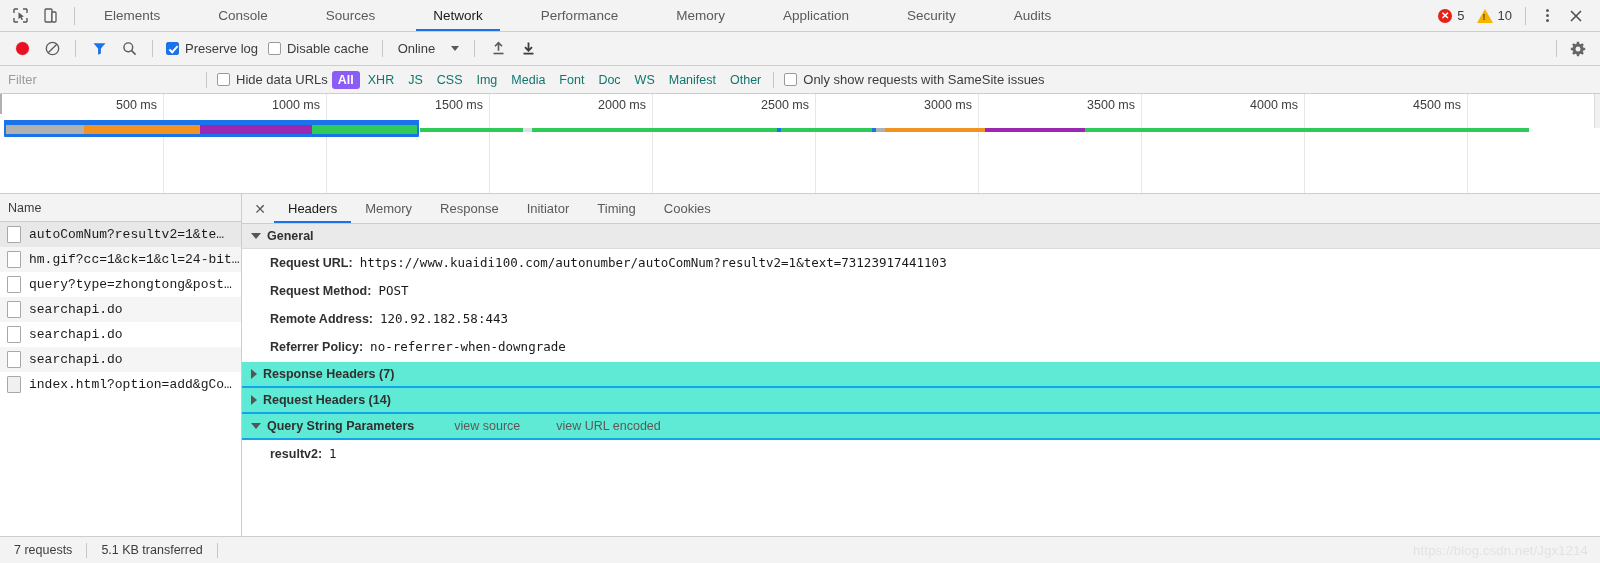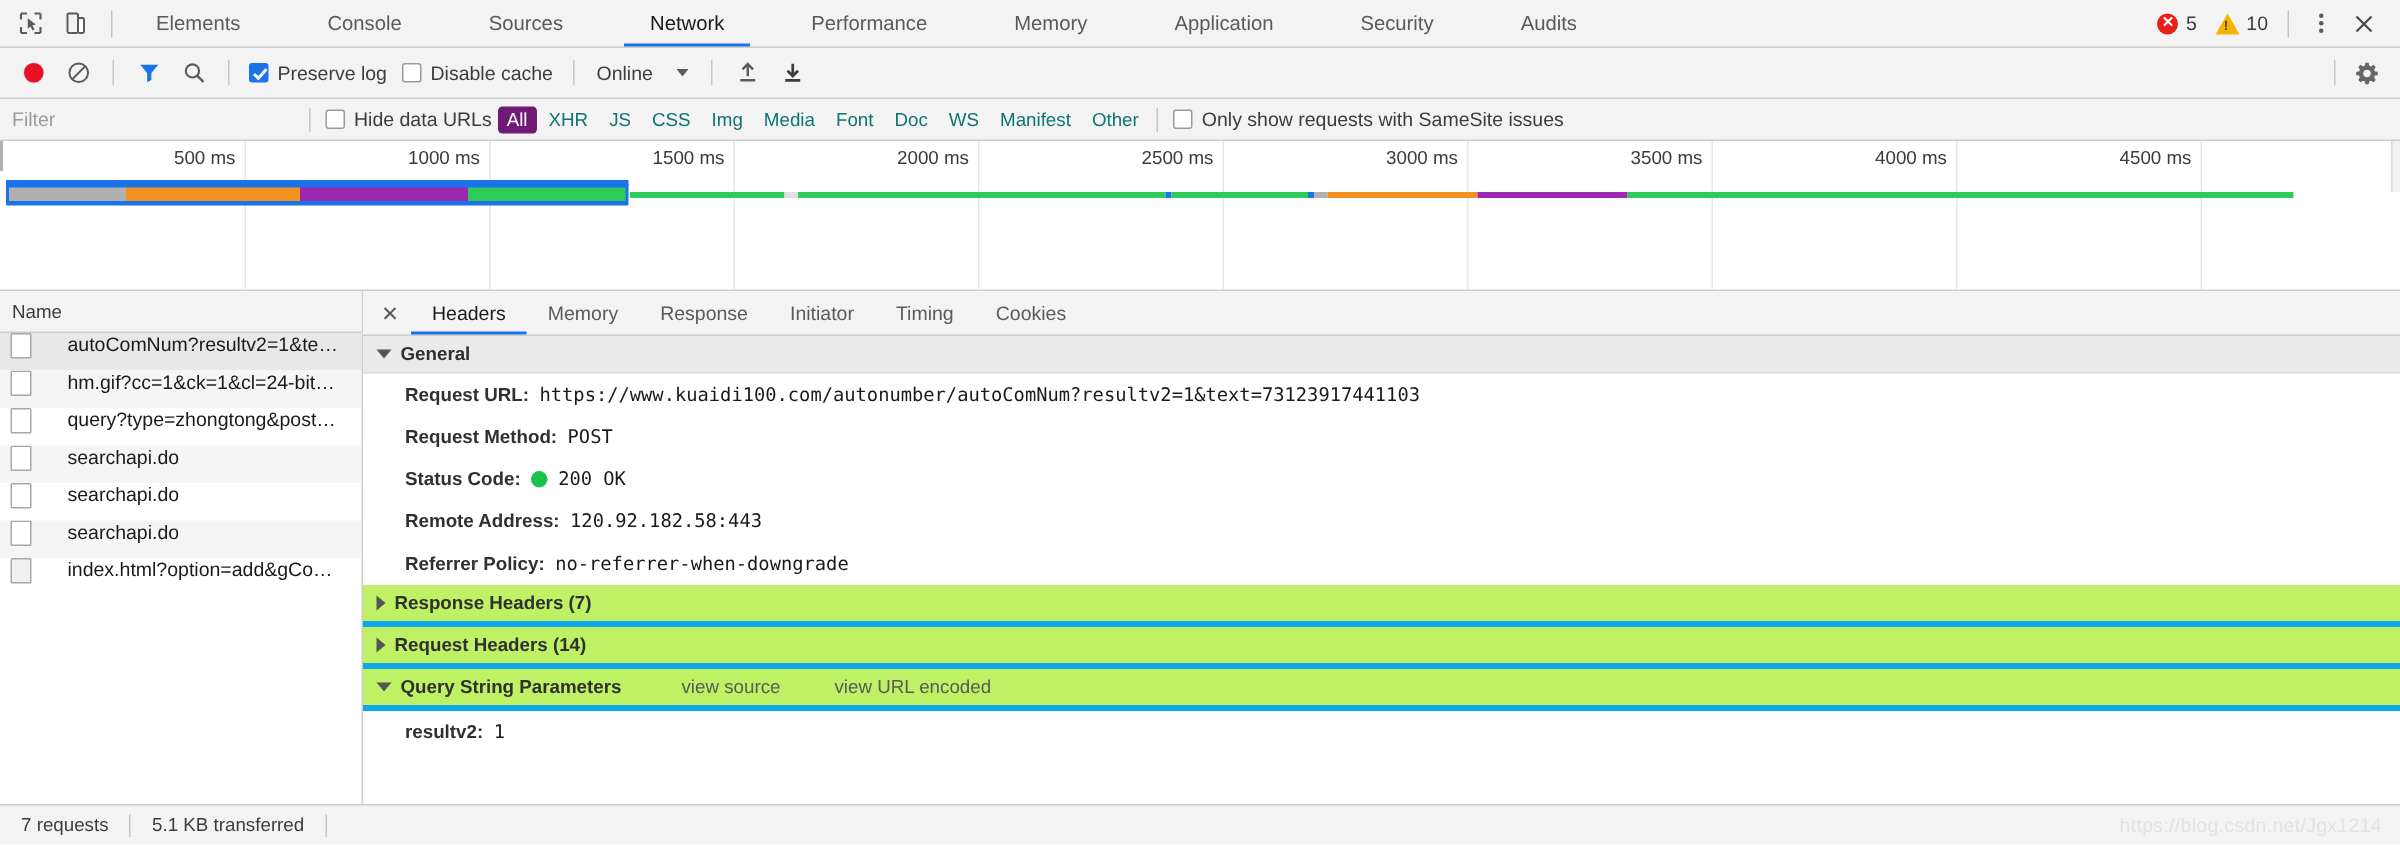--- a/index.html
+++ b/index.html
@@ -124,21 +124,21 @@
     font-size: 13px; color: #3c3c3c; padding: 0 8px;
     font-family: "Liberation Sans", sans-serif;
   }
   .filter-input::placeholder { color: #9c9c9c; }
   .fb-sep { width: 1px; height: 16px; background: #c7c7c7; margin: 0 6px; }
   .typefilters { display: flex; align-items: center; gap: 2px; }
   .tf {
     font-size: 12.5px; color: #0f766e;
     padding: 2px 6px; border-radius: 3px; cursor: pointer; white-space: nowrap;
   }
-  .tf.sel { background: #701a75; color: #fff; }
+  .tf.sel { background: #8b5cf6; color: #fff; font-weight: bold; }
 
   
   .overview {
     height: 100px; min-height: 100px;
     background: #fff; position: relative;
     border-bottom: 1px solid #cdcdcd;
     overflow: hidden;
   }
   .ov-grid { position: absolute; inset: 0; }
   .ov-gridline { position: absolute; top: 0; bottom: 0; width: 1px; background: #e7e7e7; }
@@ -163,23 +163,23 @@
     background: #fff;
   }
   .reqhead {
     height: 28px; min-height: 28px;
     background: #f3f3f3; border-bottom: 1px solid #cdcdcd;
     display: flex; align-items: center; padding-left: 8px;
     font-size: 12.5px; color: #3c3c3c;
   }
   .reqlist { flex: 1; overflow: hidden; }
   .reqrow {
-    height: 25px; display: flex; 
-    padding-left: 7px; gap: 24px; cursor: pointer;
-    font-size: 13px; color: #1a1a1a; white-space: nowrap; overflow: hidden;
+    height: 25px; display: flex; align-items: center;
+    padding-left: 7px; gap: 8px; cursor: pointer;
+    font-size: 13px; color: #1a1a1a; white-space: nowrap; overflow: hidden; font-family: Liberation Mono, monospace;
   }
   .reqrow.stripe { background: #f5f5f5; }
   .reqrow.sel { background: #e8e8e8; }
   .fileicon {
     width: 14px; height: 17px; flex: 0 0 auto;
     border: 1px solid #a8a8a8; background: #fff; border-radius: 1px;
   }
   .fileicon.doc { background: #f0f0f0; }
   .reqname { overflow: hidden; text-overflow: ellipsis; }
 
@@ -204,21 +204,21 @@
     content: ""; position: absolute; left: 0; right: 0; bottom: 0;
     height: 2px; background: #1a73e8;
   }
   .dbody { flex: 1; overflow: hidden; position: relative; font-size: 13px; }
   .section-hdr {
     background: #eaeaea; border-bottom: 1px solid #dcdcdc;
     display: flex; align-items: center; gap: 6px;
     padding: 5px 10px 5px 9px; cursor: pointer;
     font-weight: bold; color: #303030; font-size: 12.5px;
   }
-  .section-hdr.plain { background: #bef264; border-bottom: 4px solid #0ea5e9; }
+  .section-hdr.plain { background: #5eead4; border-bottom: 2px solid #0ea5e9; }
   .tri { width: 0; height: 0; flex: 0 0 auto; }
   .tri.open { border-left: 5px solid transparent; border-right: 5px solid transparent; border-top: 6px solid #555; }
   .tri.closed { border-top: 5px solid transparent; border-bottom: 5px solid transparent; border-left: 6px solid #555; }
   .hdr-links { display: flex; gap: 36px; margin-left: 34px; font-weight: normal; }
   .hdr-link { color: #5a5a5a; font-size: 12.5px; cursor: pointer; }
   .kvrow {
     display: flex; align-items: baseline;
     padding: 5px 10px 5px 28px; gap: 7px;
     line-height: 1.45; flex-wrap: wrap;
   }
@@ -525,25 +525,20 @@
 
         <div class="kvrow">
           <span class="k">Request URL:</span>
           <span class="v">https://www.kuaidi100.com/autonumber/autoComNum?resultv2=1&amp;text=73123917441103</span>
         </div>
         <div class="kvrow">
           <span class="k">Request Method:</span>
           <span class="v">POST</span>
         </div>
         <div class="kvrow">
-          <span class="k">Status Code:</span>
-          <span class="status-dot"></span>
-          <span class="v">200 OK</span>
-        </div>
-        <div class="kvrow">
           <span class="k">Remote Address:</span>
           <span class="v">120.92.182.58:443</span>
         </div>
         <div class="kvrow">
           <span class="k">Referrer Policy:</span>
           <span class="v">no-referrer-when-downgrade</span>
         </div>
 
         <div class="section-hdr plain">
           <span class="tri closed"></span>

